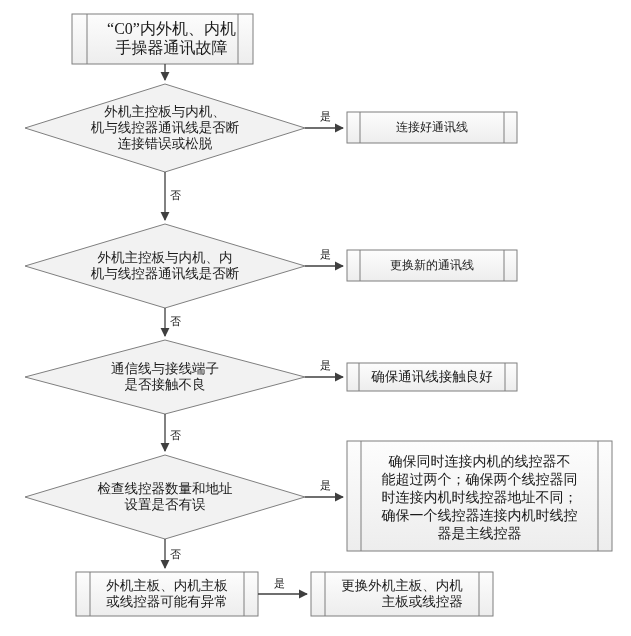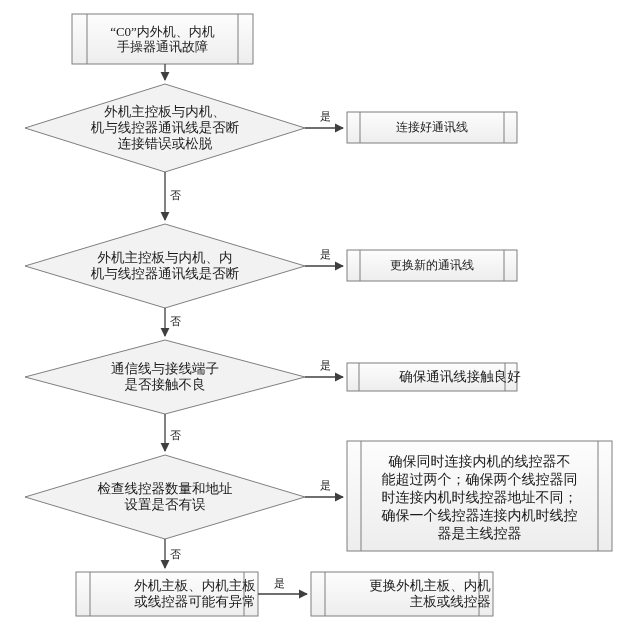--- a/index.html
+++ b/index.html
@@ -37,25 +37,25 @@
     pointer-events: none;
   }
   .edge-label {
     position: absolute;
     color: #1a1a1a;
     font-family: "Liberation Serif", "DejaVu Serif", serif;
     font-size: 11px;
     line-height: 1;
     pointer-events: none;
   }
-  .t-start  { font-size: 13px; }
+  .t-start  { font-size: 16px; padding-left: 9px; }
   .t-dec    { font-size: 13.5px; }
   .t-act    { font-size: 12px; }
   .t-big    { font-size: 14px; line-height: 1.3; }
-  .t-small  { font-size: 13.5px; margin-left: 28px; }
+  .t-small  { font-size: 13.5px; }
 </style>
 </head>
 <body>
 
 <div id="flowchart-root">
 
   <svg class="fc-layer" viewBox="0 0 631 636">
     <defs>
       <marker id="arrow" viewBox="0 0 10 10" refX="9" refY="5" markerWidth="7" markerHeight="7" orient="auto-start-reverse">
         <path d="M 0 0 L 10 5 L 0 10 z" fill="#3f3f3f"></path>

